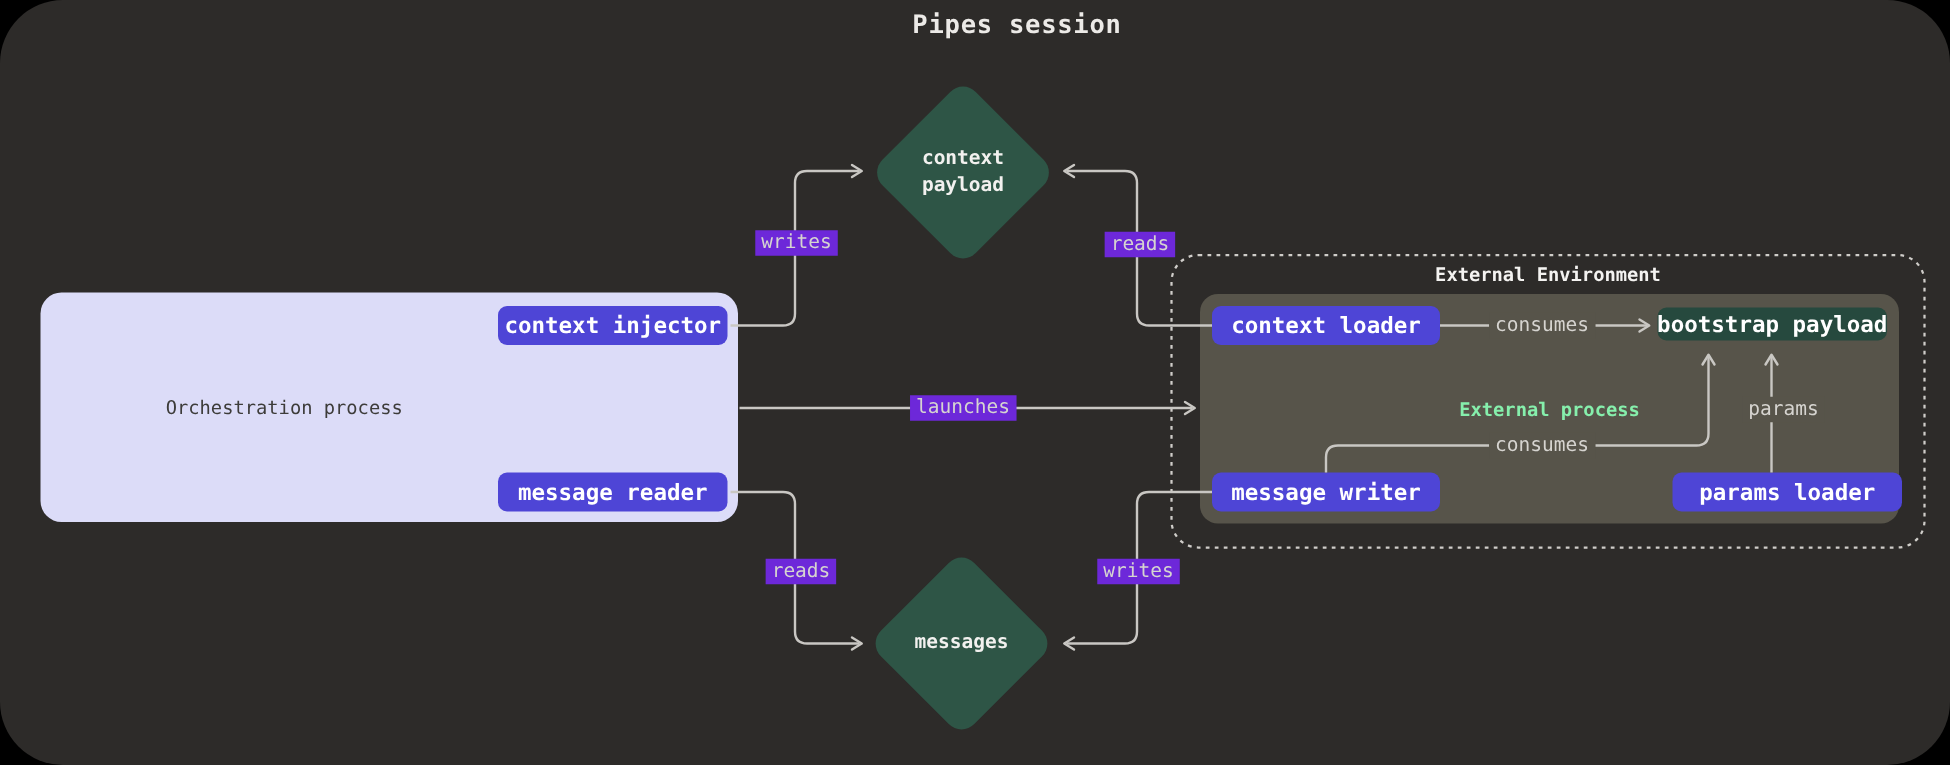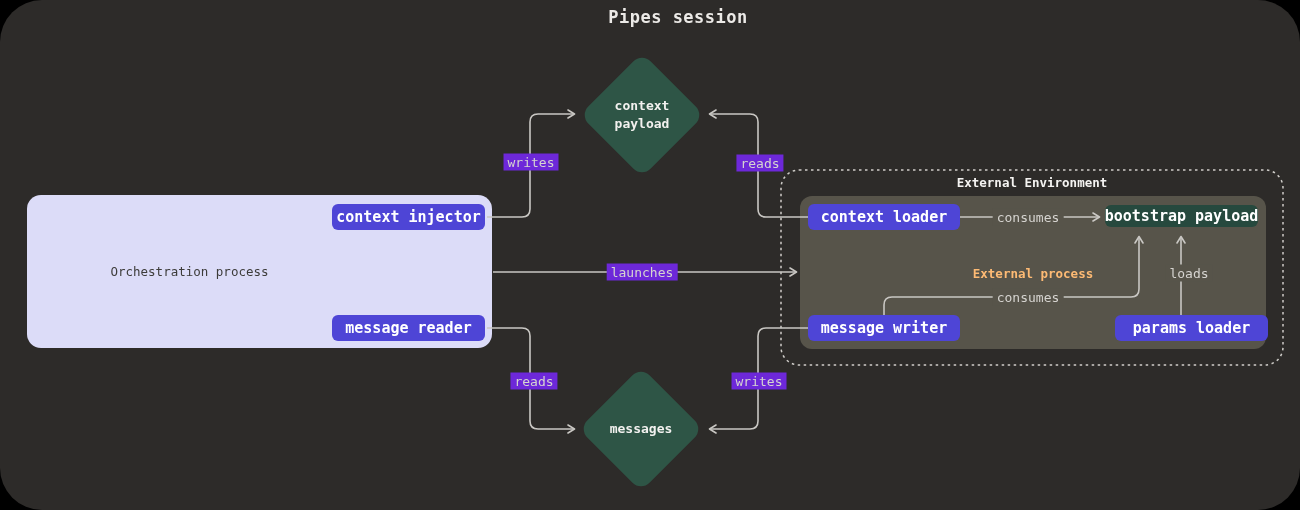--- a/index.html
+++ b/index.html
@@ -50,21 +50,21 @@
   .ext-process {
     left: 800px; top: 196px;
     width: 466px; height: 153px;
     background: #57544a;
     border-radius: 12px;
   }
   .ext-process .box-label {
     position: absolute;
     left: 50%; top: 50%;
     transform: translate(-50%, -50%);
-    color: #fdba74;
+    color: #86efac;
     font-size: 12.5px;
     font-weight: bold;
     white-space: nowrap;
   }
   .ext-env-label {
     position: absolute;
     left: 781px; top: 175px;
     width: 502px;
     text-align: center;
     color: #f4f3f1;
@@ -174,17 +174,17 @@
       <path d="M487,328 H522 Q530,328 530,336 V421 Q530,429 538,429 H573"></path>
       <path d="M808,328 H766 Q758,328 758,336 V421 Q758,429 750,429 H711"></path>
     </g>
   </svg>
 
   <span class="edge-label on-dark" style="left:531px; top:162px;">writes</span>
   <span class="edge-label on-dark" style="left:760px; top:163px;">reads</span>
   <span class="edge-label on-dark" style="left:642px; top:272px;">launches</span>
   <span class="edge-label on-gray" style="left:1028px; top:217px;">consumes</span>
   <span class="edge-label on-gray" style="left:1028px; top:297px;">consumes</span>
-  <span class="edge-label on-gray" style="left:1189px; top:273px;">loads</span>
+  <span class="edge-label on-gray" style="left:1189px; top:273px;">params</span>
   <span class="edge-label on-dark" style="left:534px; top:381px;">reads</span>
   <span class="edge-label on-dark" style="left:759px; top:381px;">writes</span>
 
 </div>
 
 </body></html>

